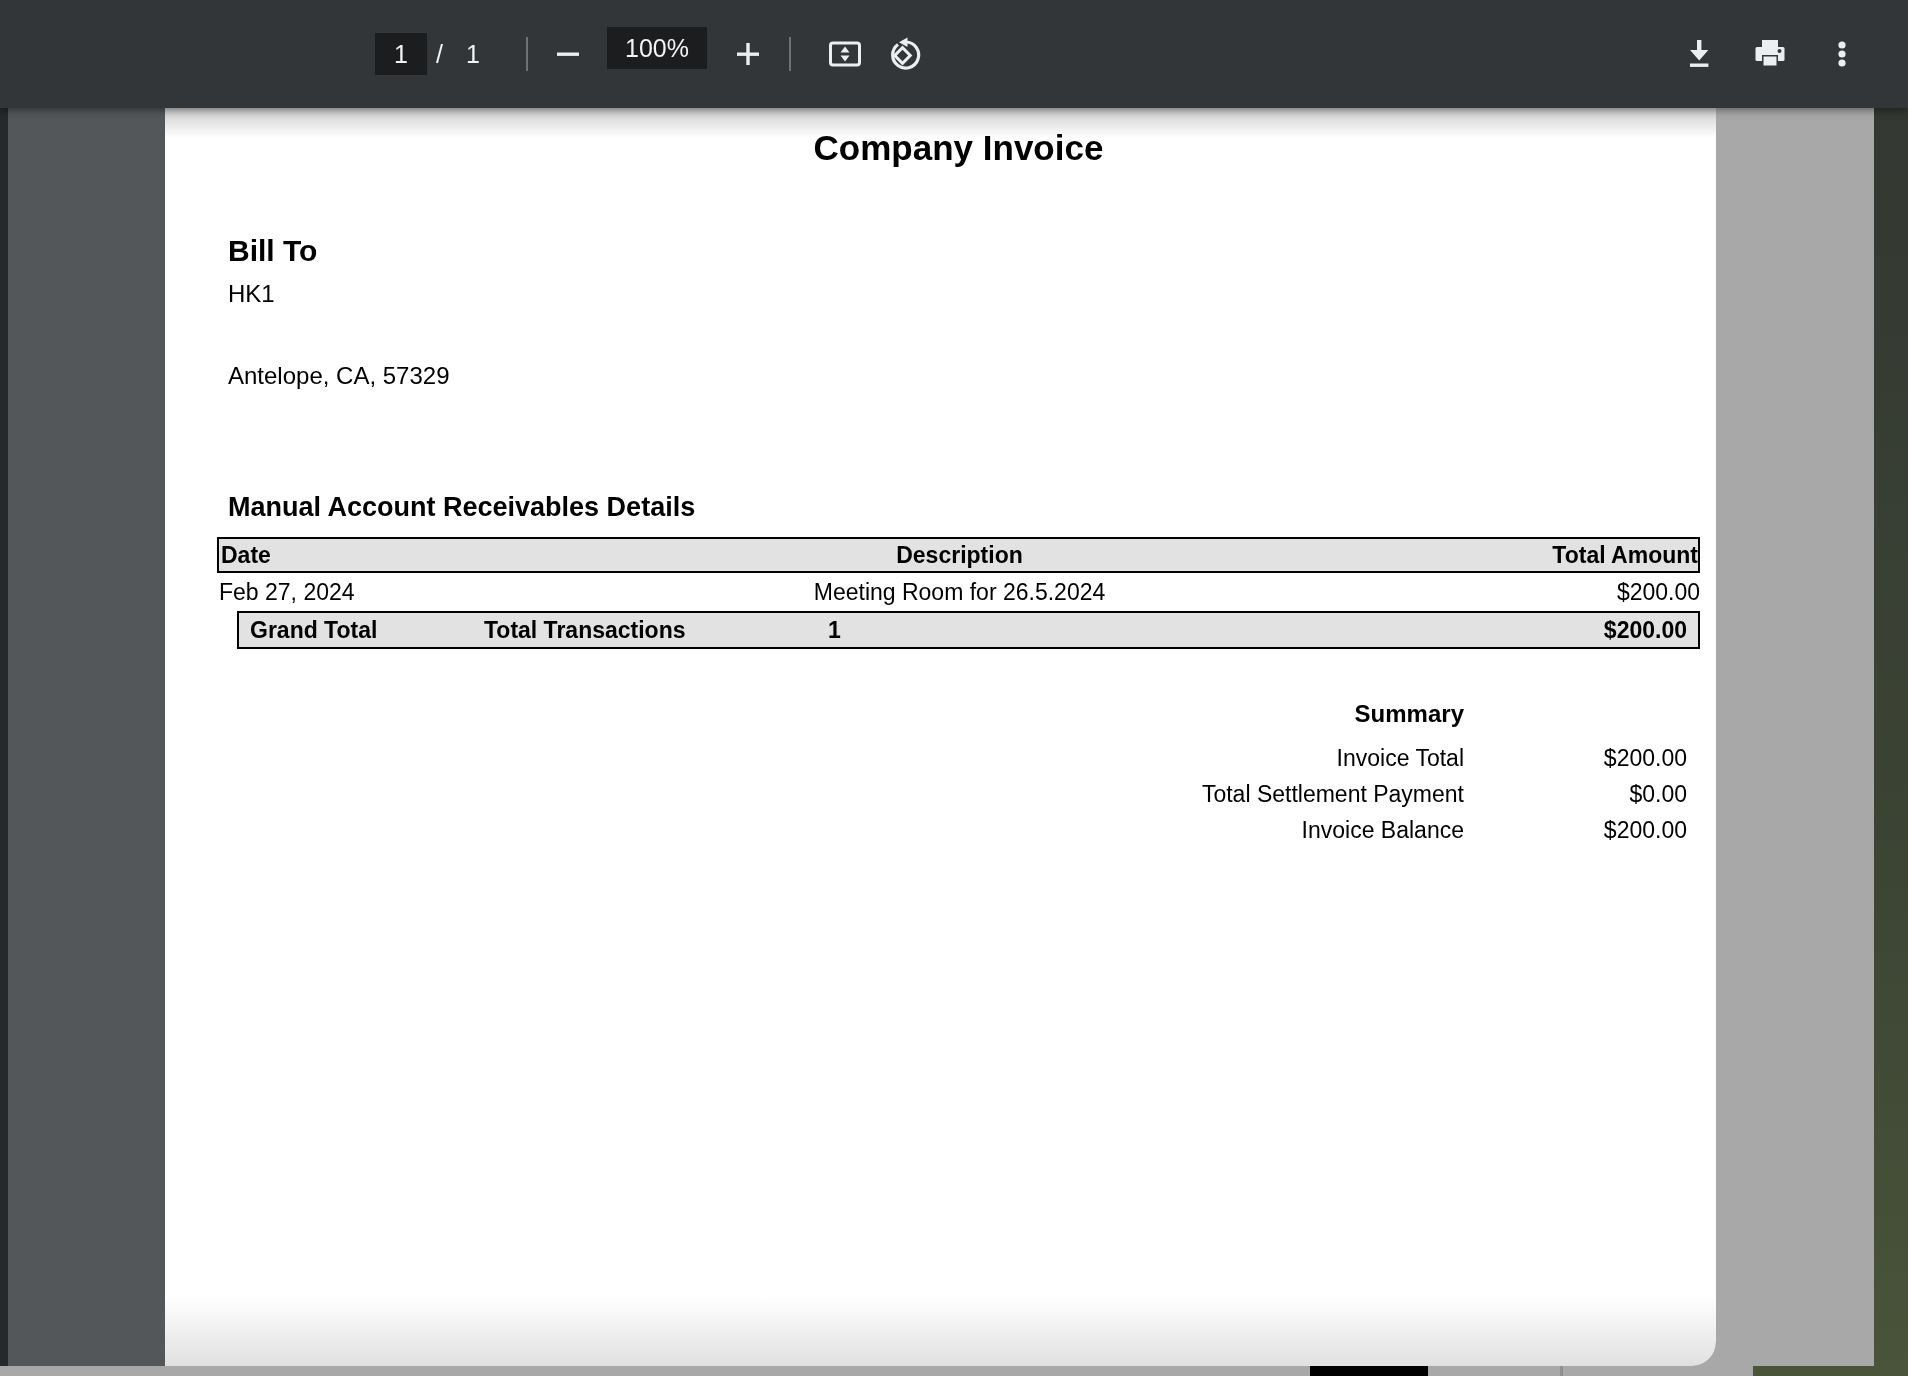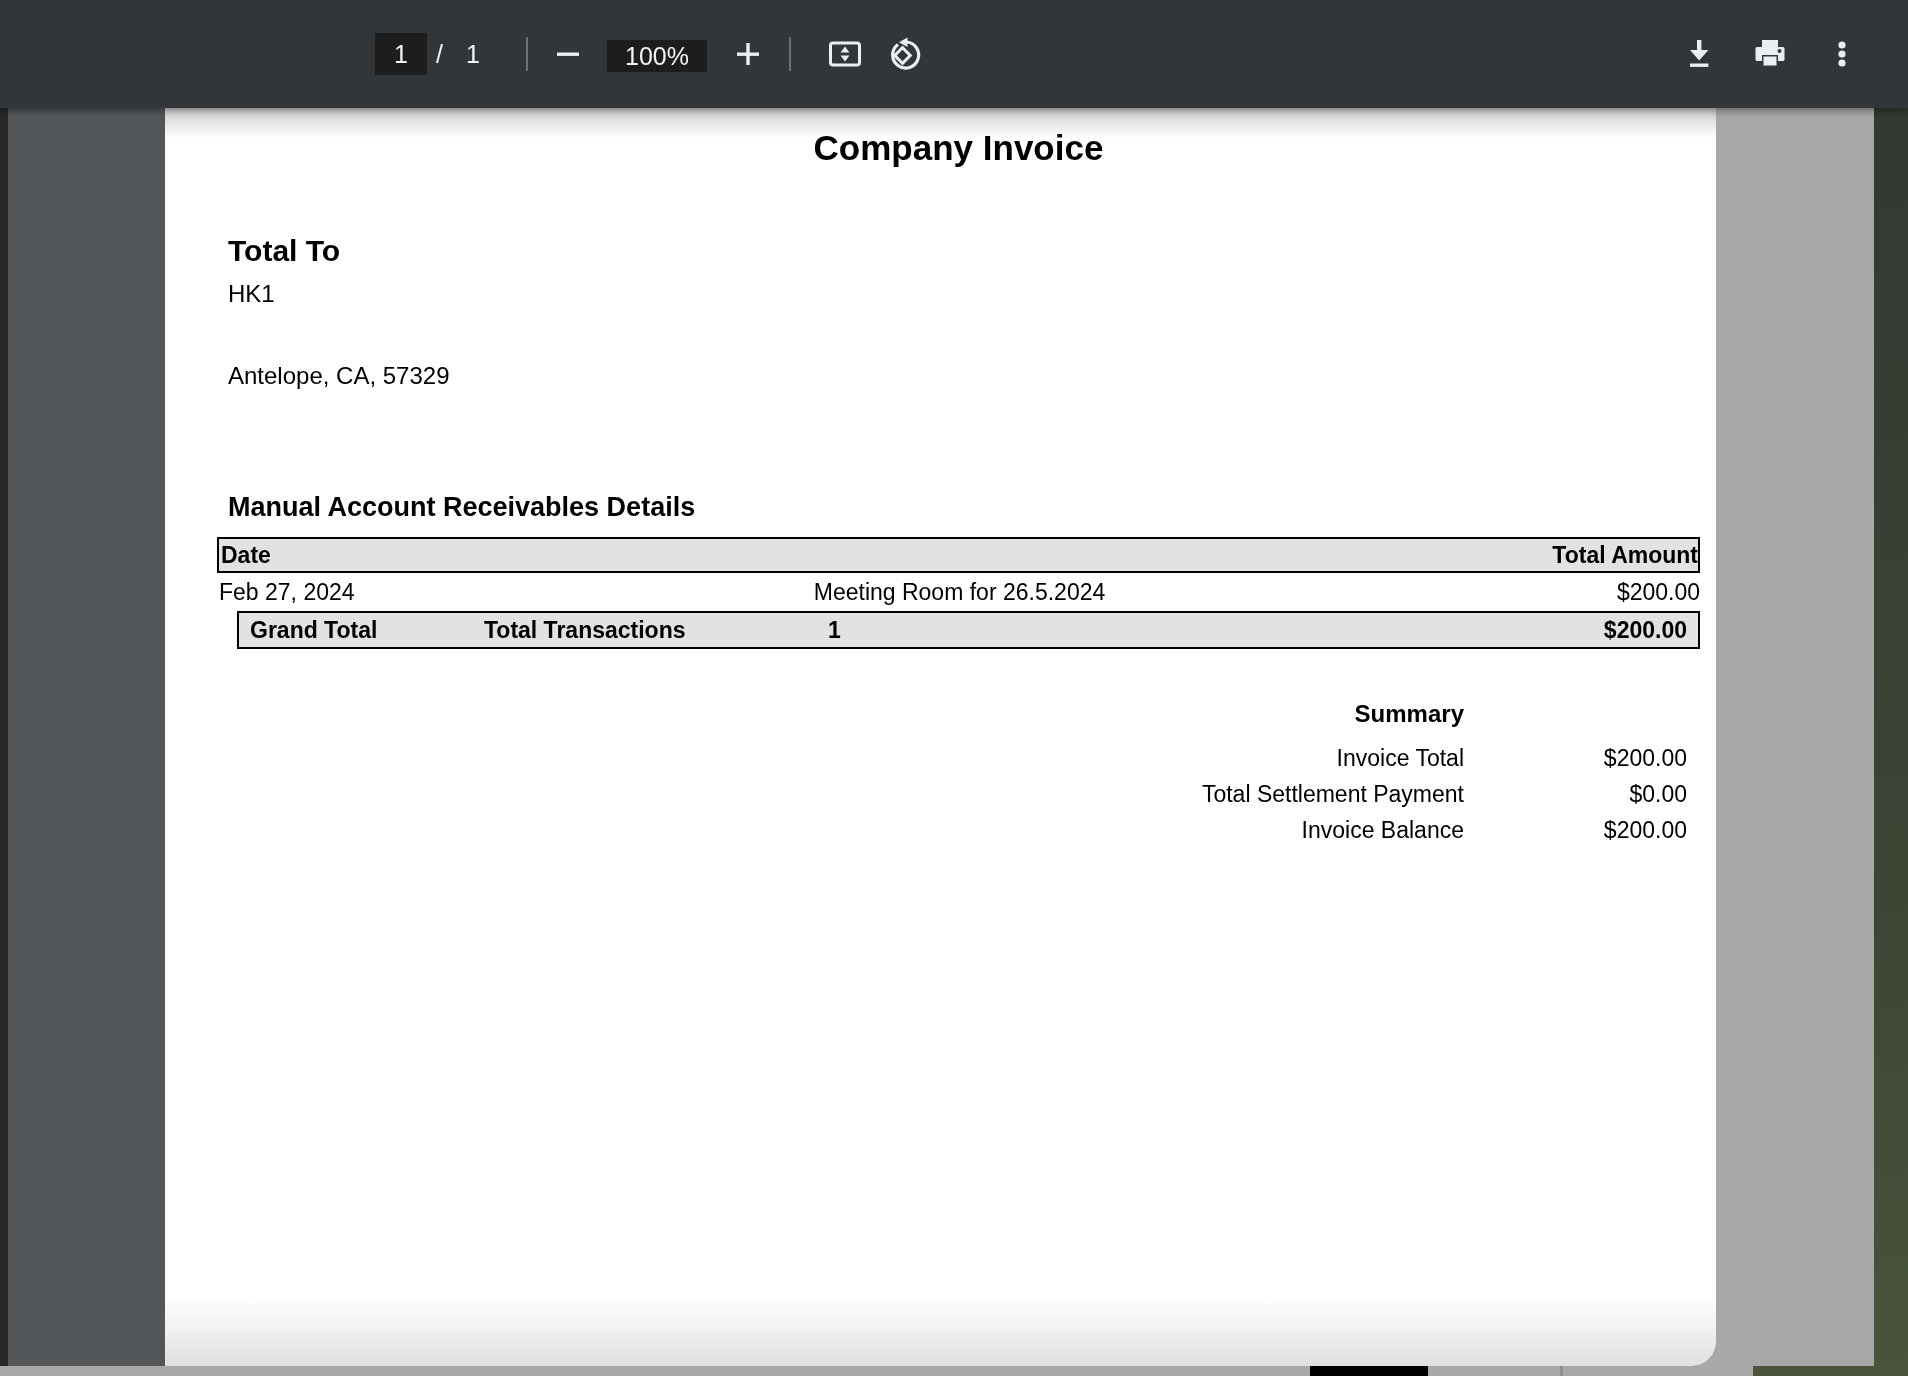--- a/index.html
+++ b/index.html
@@ -29,21 +29,21 @@
     color: #f1f3f4; font-size: 25px; letter-spacing: 1px;
   }
   .tb-sep {
     width: 2px; height: 34px; top: 37px; background: #6e7175;
   }
   .tb-btn {
     display: flex; align-items: center; justify-content: center;
     cursor: pointer; color: #eceff1;
   }
   .zoom-box {
-    left: 607px; top: 40px; width: 100px; height: 32px;
+    left: 607px; top: 27px; width: 100px; height: 42px;
     background: #1b1d1f; color: #f1f3f4; font-size: 25px;
     display: flex; align-items: center; justify-content: center;
   }
   .icon svg { display: block; }
 
   
   .wallpaper-right {
     position: absolute; right: 0; top: 108px; width: 34px; height: 1258px;
     background: linear-gradient(to bottom, #333832 0%, #3c4434 60%, #49543a 100%);
     z-index: 5;
@@ -189,29 +189,30 @@
 
 <div class="wallpaper-right"></div>
 <div class="left-edge-strip"></div>
 
 <div class="viewer">
 
   <div class="page">
 
     <div class="doc-title">Company Invoice</div>
 
-    <div class="bill-to-label">Total To</div>
+    <div class="bill-to-label">Bill To</div>
     <div class="bill-to-name">HK1</div>
     <div class="bill-to-addr">Antelope, CA, 57329</div>
 
     <div class="section-title">Manual Account Receivables Details</div>
 
     <div class="ar-table">
       <div class="t-row t-head">
         <div class="c-left">Date</div>
+        <div class="c-center">Description</div>
         <div class="c-right">Total Amount</div>
       </div>
       <div class="t-row t-data">
         <div class="c-left">Feb 27, 2024</div>
         <div class="c-center">Meeting Room for 26.5.2024</div>
         <div class="c-right">$200.00</div>
       </div>
       <div class="t-row t-grand">
         <div class="g-label">Grand Total</div>
         <div class="g-translabel">Total Transactions</div>

